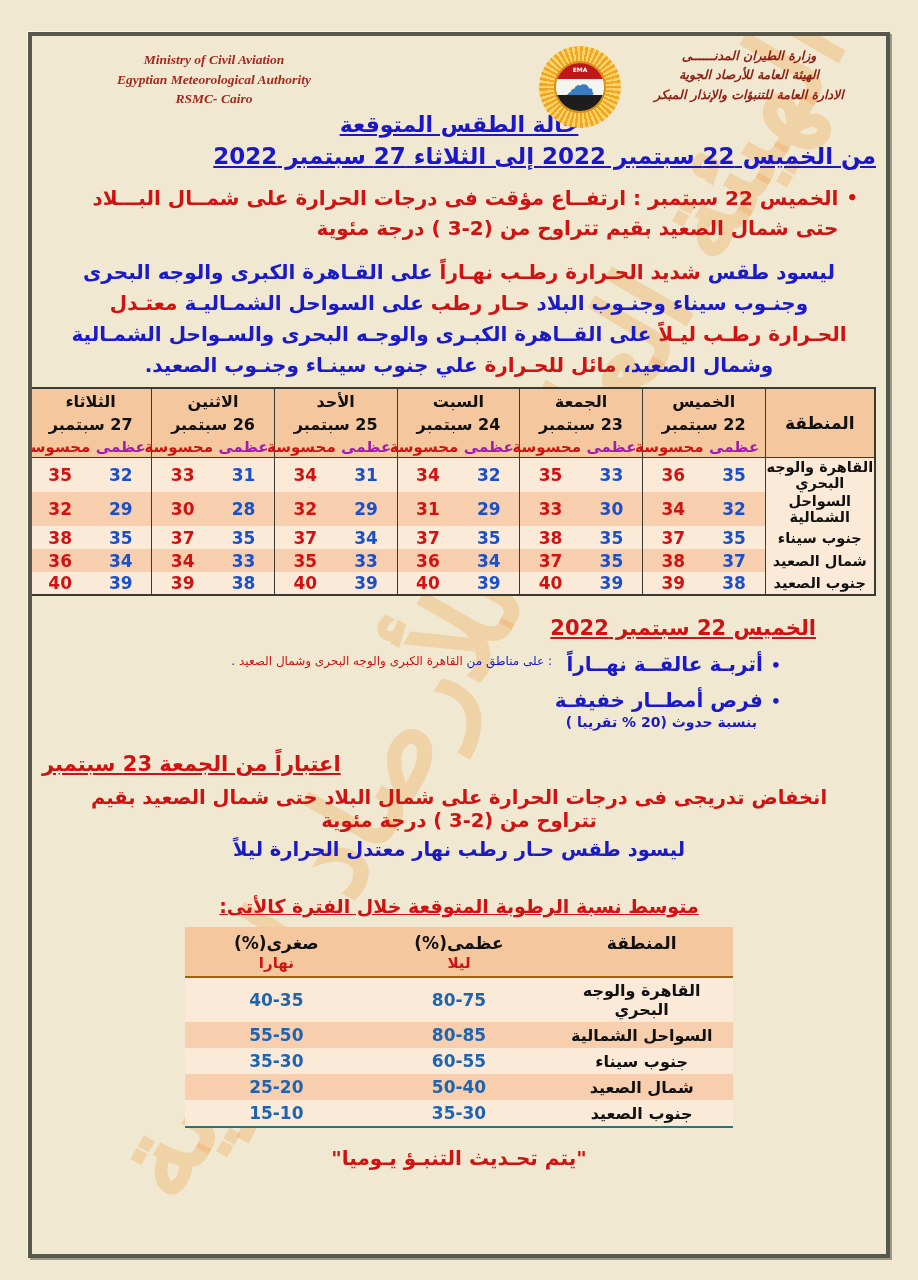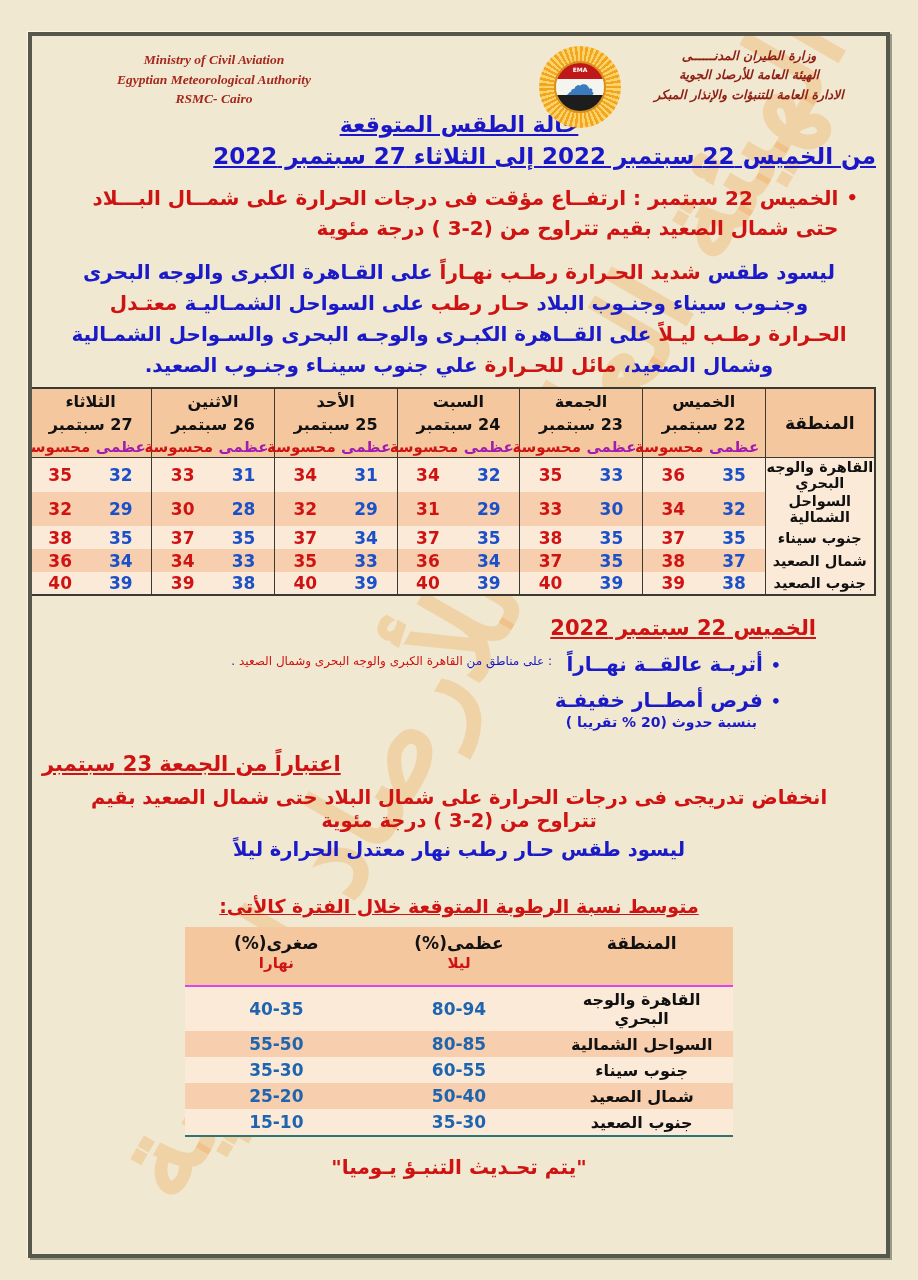--- a/index.html
+++ b/index.html
@@ -128,21 +128,21 @@
   .fri-line1{ margin:10px 20px 0 20px; text-align:center; color:#cf1212; font-weight:bold; font-size:19.5px; }
   .fri-line2{ margin:6px 0 0 0; text-align:center; color:#1a1ac8; font-weight:bold; font-size:19.5px; }
 
   .hum-head{
     margin:34px 0 0 0; text-align:center; color:#cf1212; font-weight:bold; font-size:19px;
     text-decoration:underline;
   }
   table.hum{
     width:548px; margin:10px auto 0 auto; border-collapse:collapse; direction:rtl; table-layout:fixed;
   }
-  table.hum th{ background:#f5c79f; font-size:17px; font-weight:bold; color:#111; padding:6px 4px 13px 4px; border-bottom:2px solid #d946ef; }
+  table.hum th{ background:#f5c79f; font-size:17px; font-weight:bold; color:#111; padding:6px 4px 4px 4px; border-bottom:2px solid #a16207; }
   table.hum th .sub{ display:block; color:#cf1212; font-size:15px; margin-top:1px; }
   table.hum td{ padding:3px 6px; font-weight:bold; }
   table.hum tr.r-light td{ background:#fcead9; }
   table.hum tr.r-dark td{ background:#f7cfae; }
   td.hum-region{ font-size:16px; color:#111; text-align:center; }
   td.hum-val{ font-size:17px; color:#1f64ae; text-align:center; direction:ltr; }
   table.hum tr:last-child td{ border-bottom:2px solid #2e7474; }
 
   .footer-quote{ margin-top:18px; text-align:center; color:#cf1212; font-weight:bold; font-size:20px; }
 </style>
@@ -339,21 +339,21 @@
       <thead>
         <tr>
           <th><span>المنطقة</span><span class="sub">&nbsp;</span></th>
           <th><span>عظمى(%)</span><span class="sub">ليلا</span></th>
           <th><span>صغرى(%)</span><span class="sub">نهارا</span></th>
         </tr>
       </thead>
       <tbody>
         <tr class="r-light">
           <td class="hum-region">القاهرة والوجه البحري</td>
-          <td class="hum-val">80-94</td>
+          <td class="hum-val">80-75</td>
           <td class="hum-val">40-35</td>
         </tr>
         <tr class="r-dark">
           <td class="hum-region">السواحل الشمالية</td>
           <td class="hum-val">80-85</td>
           <td class="hum-val">55-50</td>
         </tr>
         <tr class="r-light">
           <td class="hum-region">جنوب سيناء</td>
           <td class="hum-val">60-55</td>

